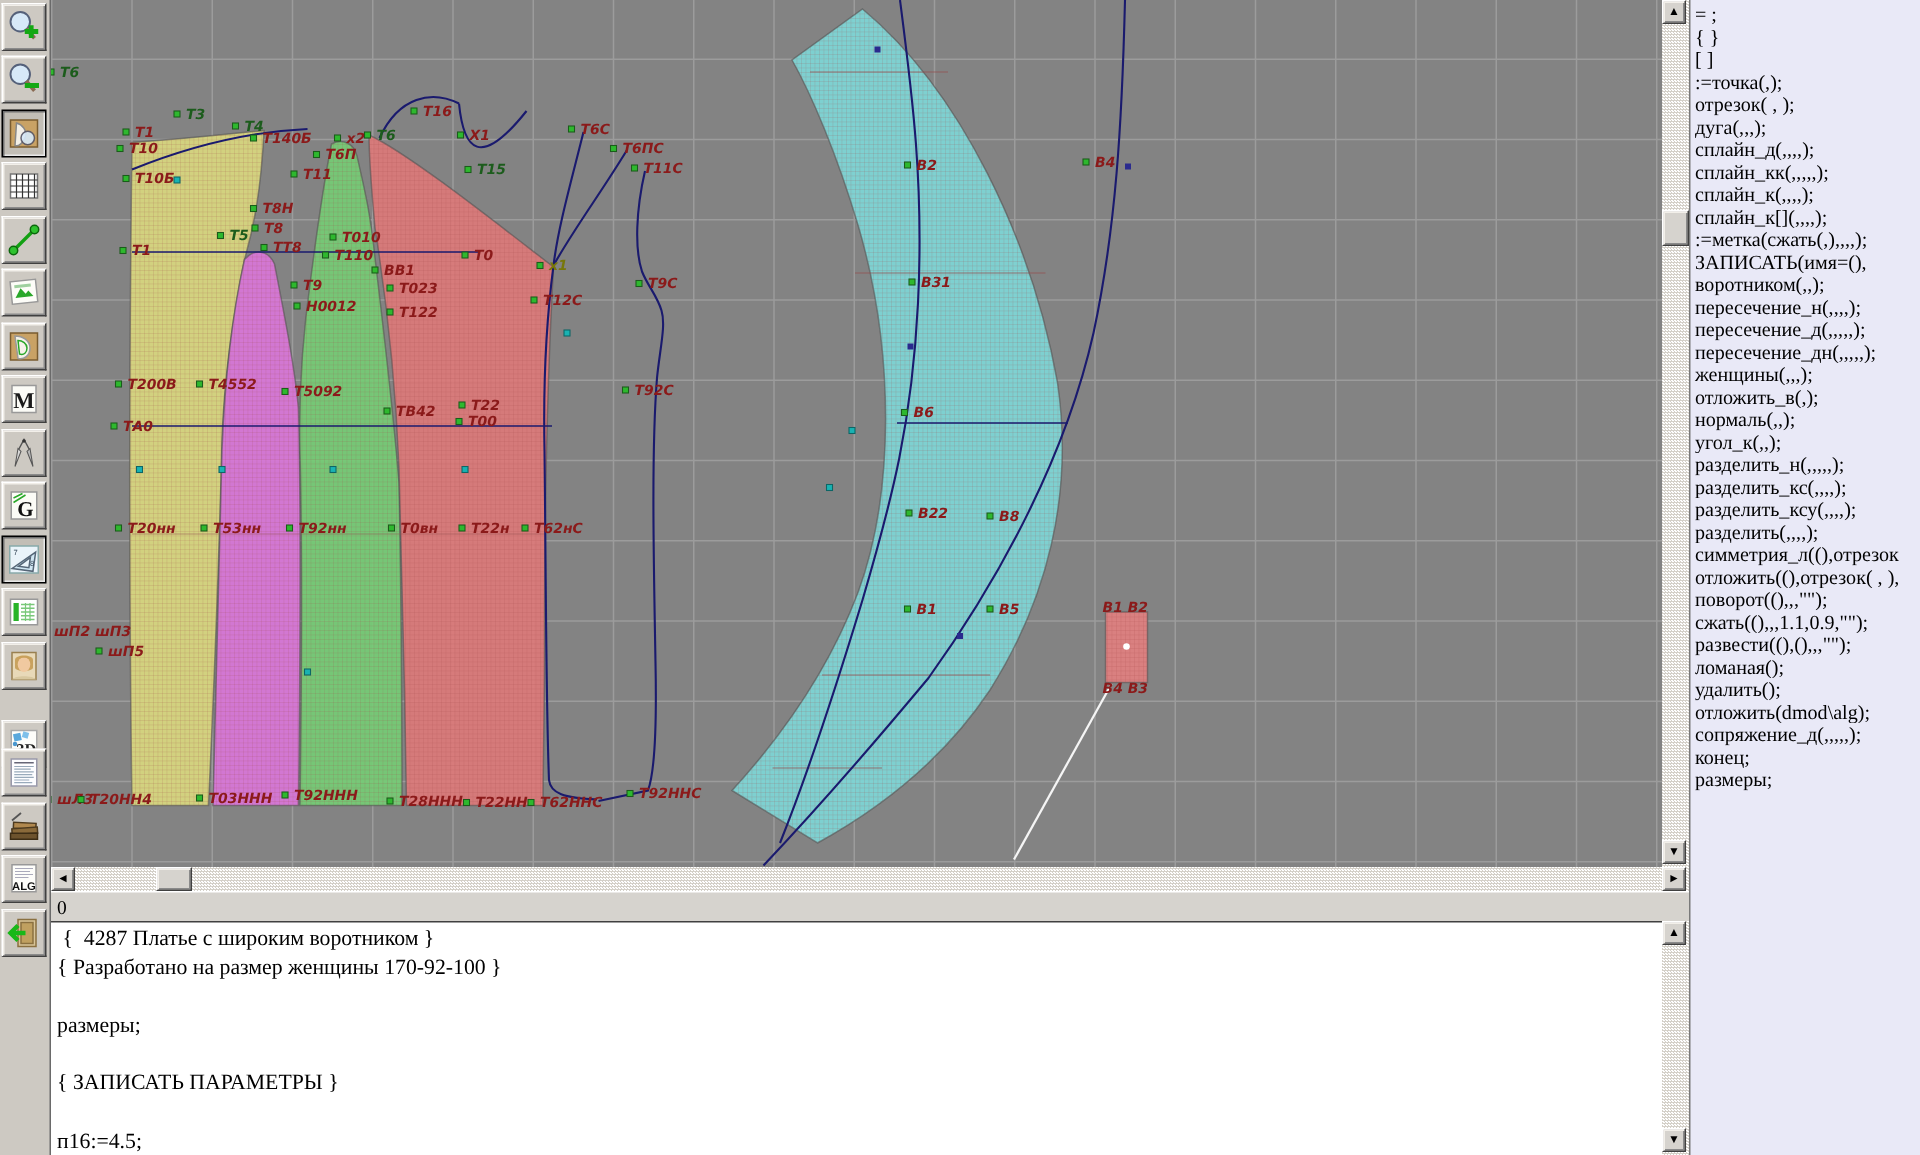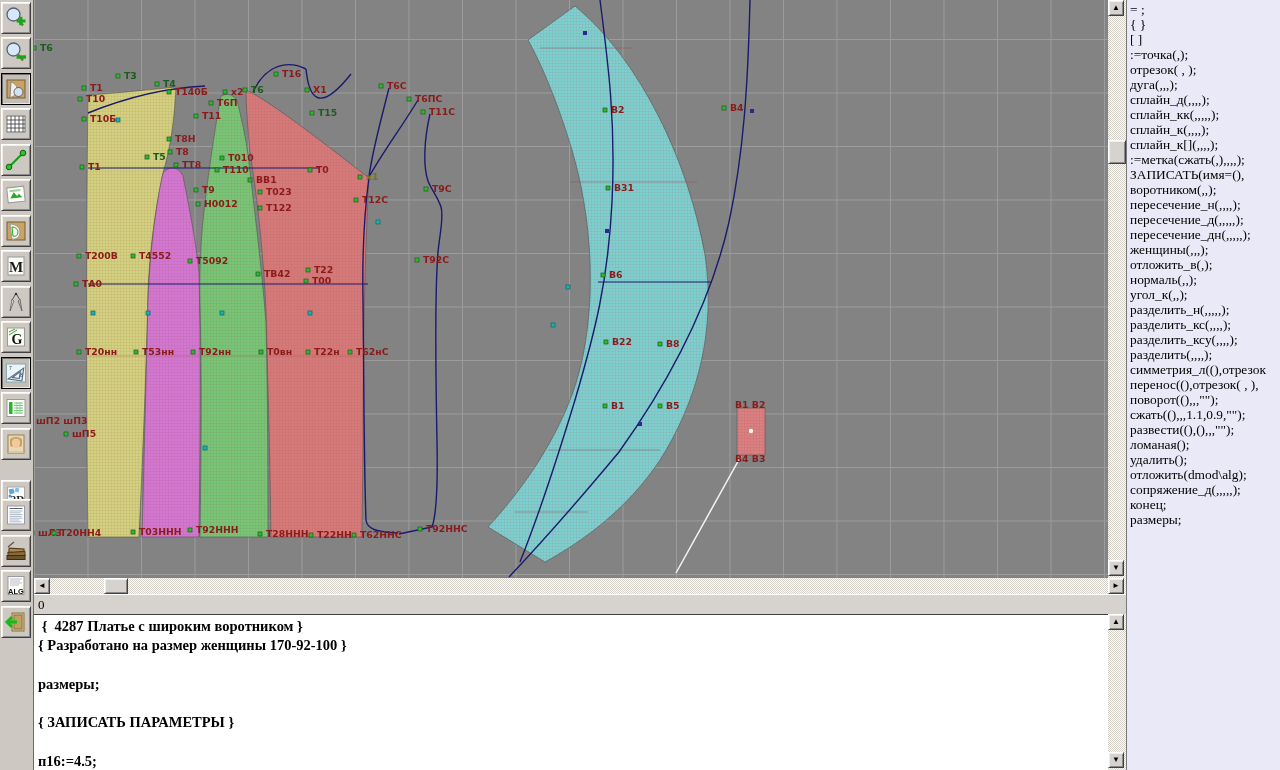--- a/index.html
+++ b/index.html
@@ -6,21 +6,21 @@
     background:#d6d3ce;font-family:"Liberation Sans",sans-serif;}
   .abs{position:absolute;}
   
   #toolbar{left:0;top:0;width:33px;height:770px;background:#cdc9c2;border-right:1px solid #6a6a6a;}
   .tb{position:absolute;left:1px;width:30px;height:32px;background:#cdc9c2;padding:0;margin:0;
       border:1px solid;border-color:#ffffff #404040 #404040 #ffffff;
       box-shadow:inset 1px 1px 0 #f2efe9, inset -1px -1px 0 #8a8a8a;cursor:pointer;}
   .tb svg{display:block;margin:2px auto;}
   .tb.pressed{border-color:#000 #000 #000 #000;box-shadow:inset 1px 1px 0 #707070, inset -1px -1px 0 #e8e8e8;background:#c2beb6;}
   
-  #canvas{left:34px;top:0;width:1074px;height:535px;background:#838383;}
+  #canvas{left:34px;top:0;width:1074px;height:535px;background:#838383;font-style:italic;}
   #cv{display:block;}
   #cv text{font-family:"DejaVu Sans",sans-serif;font-size:9.3px;font-weight:bold;}
   
   .sb{background:#e2dfda;background-image:repeating-conic-gradient(#ffffff 0% 25%, #d4d0c8 0% 50%);background-size:2px 2px;}
   .sbtn{position:absolute;width:16px;height:16px;background:#d6d3ce;
       border:1px solid;border-color:#ffffff #404040 #404040 #ffffff;
       box-shadow:inset 1px 1px 0 #f2efe9, inset -1px -1px 0 #8a8a8a;
       font-size:8px;line-height:14px;text-align:center;color:#000;padding:0;cursor:pointer;}
   .thumb{position:absolute;background:#d6d3ce;border:1px solid;border-color:#ffffff #404040 #404040 #ffffff;
       box-shadow:inset 1px 1px 0 #f2efe9, inset -1px -1px 0 #8a8a8a;cursor:grab;}
@@ -31,21 +31,21 @@
   #status{left:34px;top:594px;width:1092px;height:20px;background:#d6d3ce;border-top:1px solid #fff;}
   #status .zero{position:absolute;left:4px;top:2px;font-family:"Liberation Serif",serif;font-size:13px;color:#000;}
   .sbutton{position:absolute;top:20px;height:17px;width:40px;background:#d6d3ce;
       border:1px solid;border-color:#ffffff #404040 #404040 #ffffff;
       box-shadow:inset 1px 1px 0 #f2efe9, inset -1px -1px 0 #8a8a8a;
       font-family:"Liberation Serif",serif;font-size:12.5px;color:#000;padding:0 0 2px 0;cursor:pointer;}
   
   #console{left:34px;top:614px;width:1074px;height:156px;background:#ffffff;border-top:1px solid #404040;
       font-family:"Liberation Serif","DejaVu Serif",serif;font-size:14.5px;color:#000;
       padding:3px 0 0 4px;box-sizing:border-box;cursor:text;}
-  #console .cline{height:19.3px;white-space:pre;font-weight:bold;}
+  #console .cline{height:19.3px;white-space:pre;}
   
   #rpanel{left:1126px;top:0;width:154px;height:770px;background:#e9e9f7;border-left:1px solid #7a7a7a;
       font-family:"Liberation Serif","DejaVu Serif",serif;font-size:13.4px;color:#000;
       padding-top:2px;box-sizing:border-box;overflow:hidden;}
   .cmd{height:15px;line-height:15px;padding-left:3px;white-space:nowrap;overflow:hidden;cursor:pointer;}
 </style>
 </head>
 <body>
 
 <div id="toolbar" class="abs">
@@ -449,21 +449,21 @@
     <div class="cmd">пересечение_дн(,,,,,);</div>
     <div class="cmd">женщины(,,,);</div>
     <div class="cmd">отложить_в(,);</div>
     <div class="cmd">нормаль(,,);</div>
     <div class="cmd">угол_к(,,);</div>
     <div class="cmd">разделить_н(,,,,,);</div>
     <div class="cmd">разделить_кс(,,,,);</div>
     <div class="cmd">разделить_ксу(,,,,);</div>
     <div class="cmd">разделить(,,,,);</div>
     <div class="cmd">симметрия_л((),отрезок</div>
-    <div class="cmd">перенос((),отрезок( , ),</div>
+    <div class="cmd">отложить((),отрезок( , ),</div>
     <div class="cmd">поворот((),,,"");</div>
     <div class="cmd">сжать((),,,1.1,0.9,"");</div>
     <div class="cmd">развести((),(),,,"");</div>
     <div class="cmd">ломаная();</div>
     <div class="cmd">удалить();</div>
     <div class="cmd">отложить(dmod\alg);</div>
     <div class="cmd">сопряжение_д(,,,,,);</div>
     <div class="cmd">конец;</div>
     <div class="cmd">размеры;</div>
   </div>

